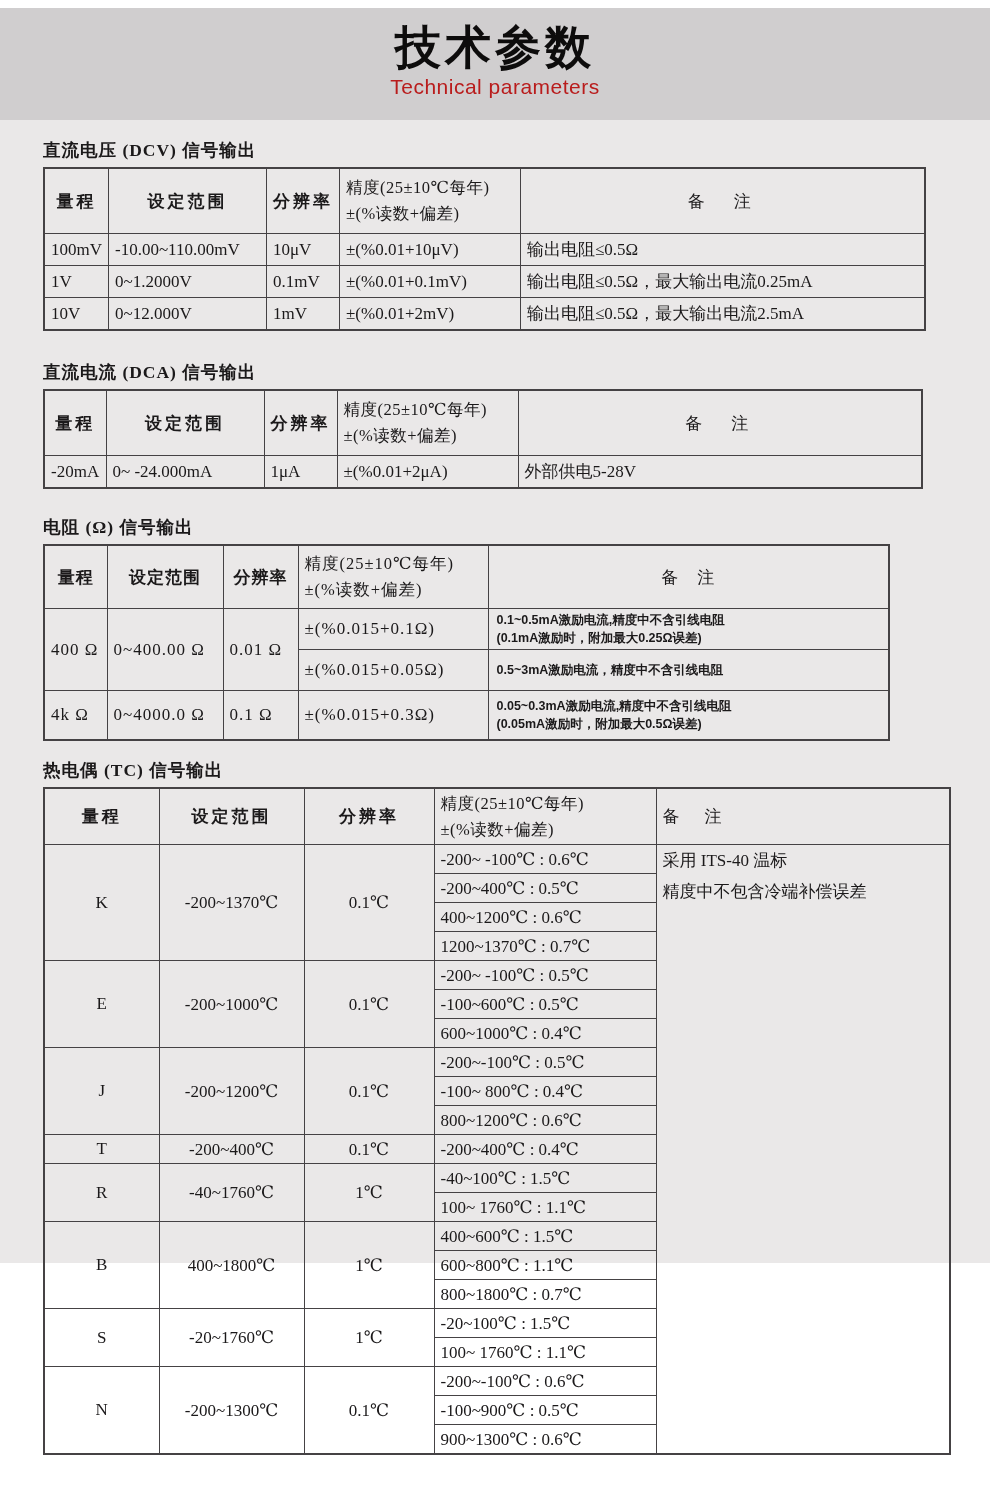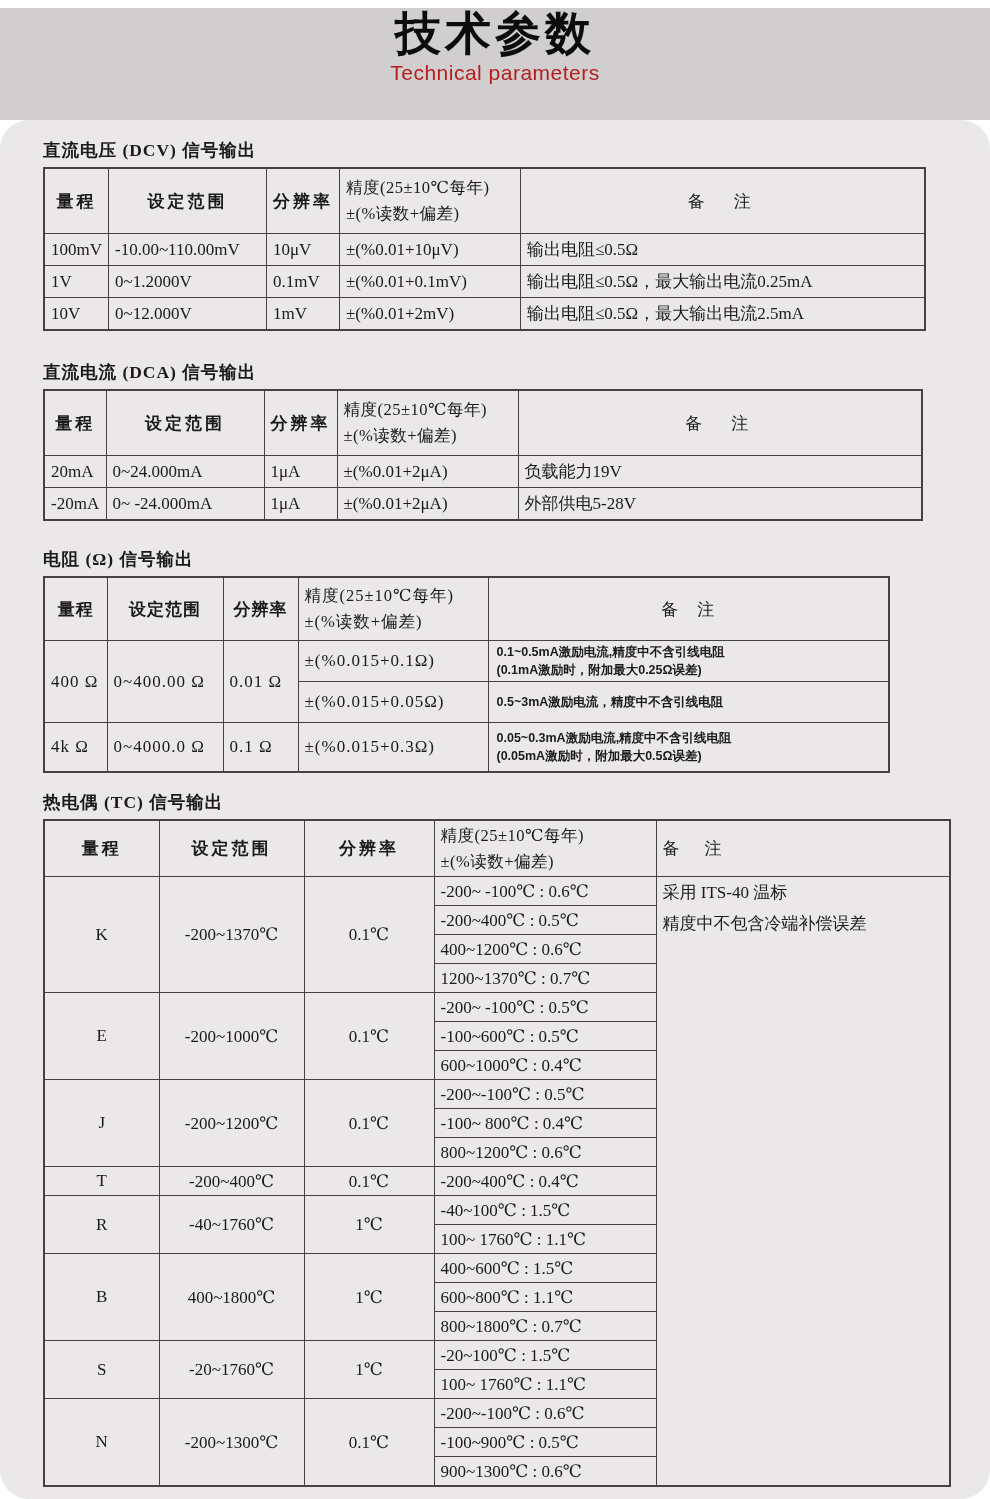--- a/index.html
+++ b/index.html
@@ -14,34 +14,34 @@
     background:#ffffff;
     font-family:"Liberation Serif","DejaVu Serif",serif;
     color:var(--text);
   }
   .top-strip{height:8px;background:#ffffff;}
   .band{
     height:112px;background:var(--band);
     text-align:center;
   }
   .page-title{
+    padding-top:14px;
     font-family:"Liberation Sans","DejaVu Sans",sans-serif;
     font-weight:bold;font-size:46px;letter-spacing:4px;line-height:1.1;
     color:#0d0c0c;
   }
   .page-subtitle{
     font-family:Liberation Sans, sans-serif;
     font-size:21px;color:#b91c1c;letter-spacing:0.5px;margin-top:2px;
   }
   .content{
     background:var(--page);
-    height:1379px;
+    height:1143px;
     padding-top:18px;
     box-sizing:border-box;
-    border-radius:29px;
   }
   .section-title{
     margin:0 0 5px 43px;
     font-size:17.5px;font-weight:bold;letter-spacing:1px;
   }
   .mt-dca{margin-top:29px;}
   .mt-ohm{margin-top:26px;}
   .mt-tc{margin-top:17px;}
   table.ptable{
     border-collapse:collapse;
@@ -157,27 +157,20 @@
       <td class="hc">量程</td>
       <td class="hc">设定范围</td>
       <td class="hc">分辨率</td>
       <td class="acc-h">
         <span class="l">精度(25±10℃每年)</span>
         <span class="l">±(%读数+偏差)</span>
       </td>
       <td class="note-h">备　注</td>
     </tr>
     <tr class="body">
-      <td>20mA</td>
-      <td>0~24.000mA</td>
-      <td>1μA</td>
-      <td>±(%0.01+2μA)</td>
-      <td>负载能力19V</td>
-    </tr>
-    <tr class="body">
       <td>-20mA</td>
       <td>0~ -24.000mA</td>
       <td>1μA</td>
       <td>±(%0.01+2μA)</td>
       <td>外部供电5-28V</td>
     </tr>
   </tbody>
     </table>
 
   <div class="section-title mt-ohm">电阻 (Ω) 信号输出</div>

